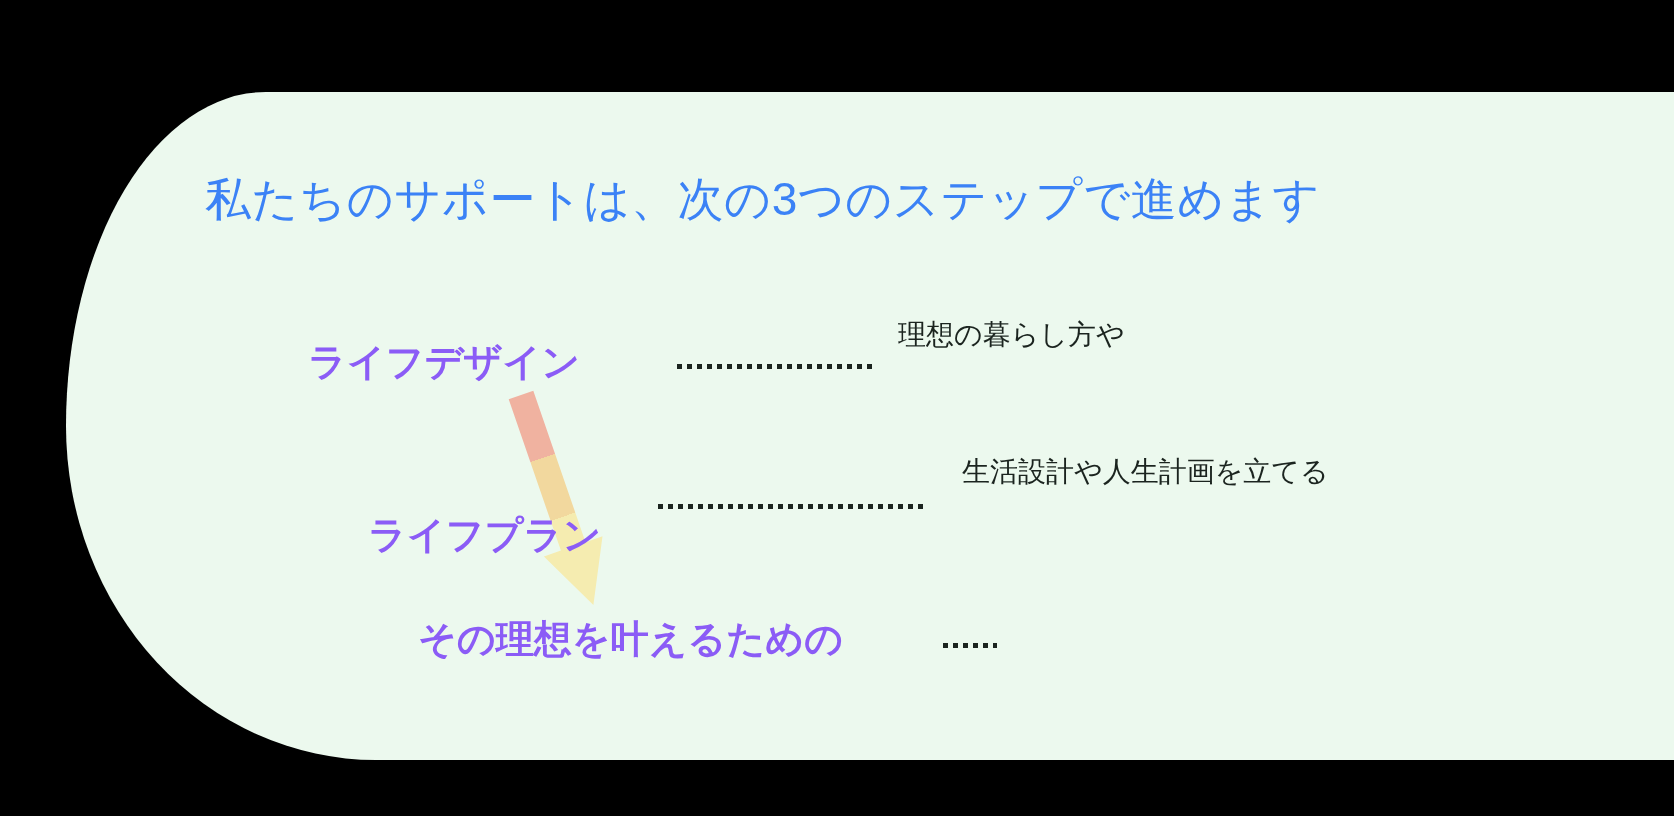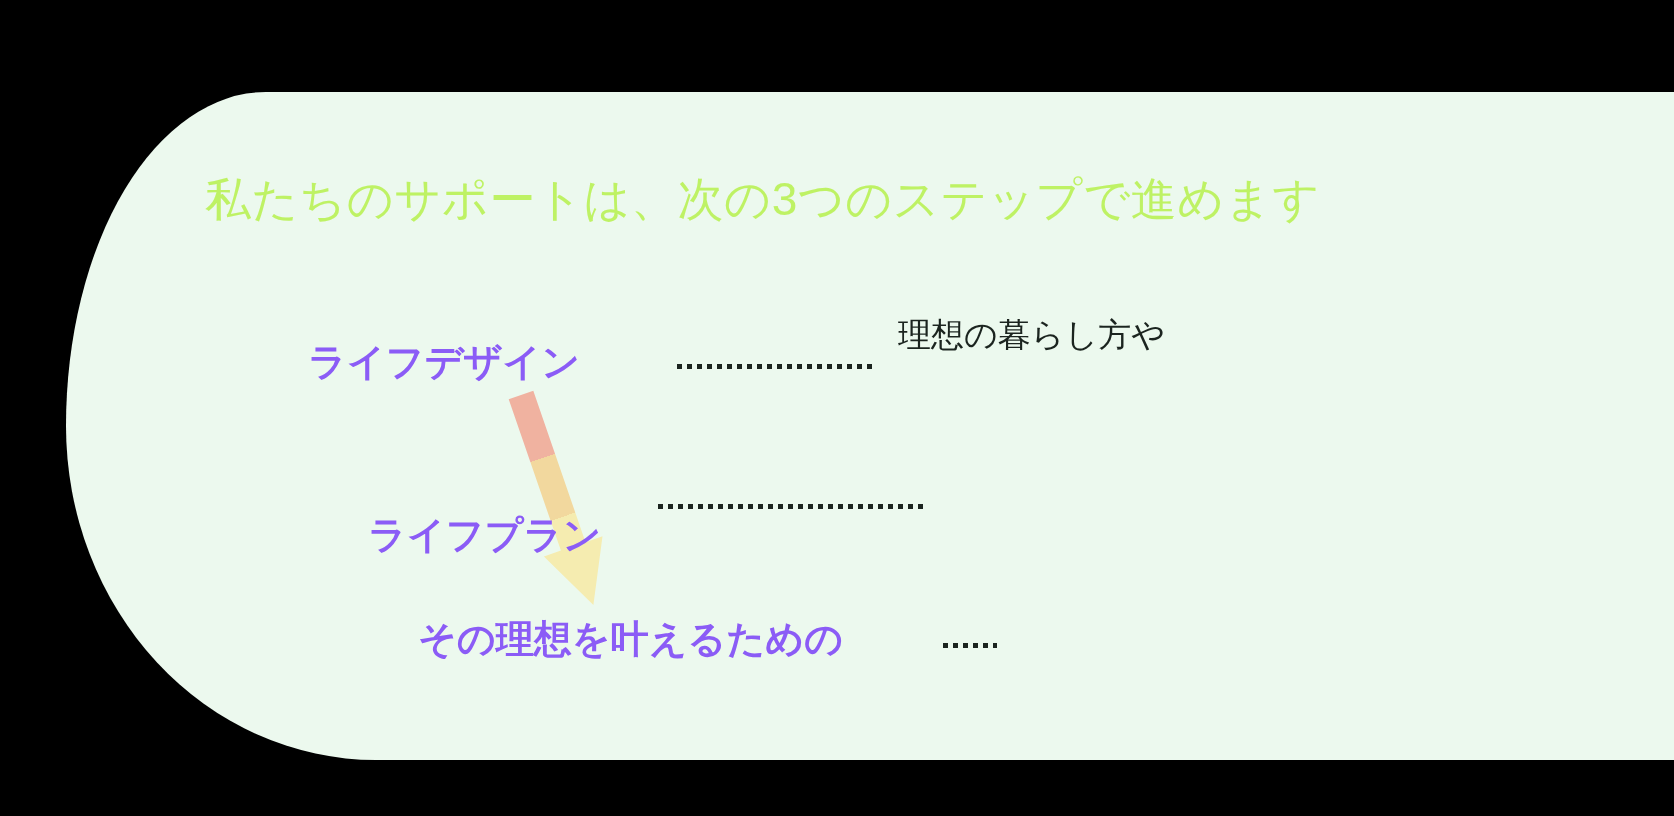--- a/index.html
+++ b/index.html
@@ -24,21 +24,21 @@
     background: #ECF9EE;
     border-radius: 200px 0 0 310px / 334px 0 0 334px;
   }
   .title {
     position: absolute;
     left: 205px;
     top: 172px;
     font-size: 46px;
     line-height: 54px;
     font-weight: 400;
-    color: #bef264;
+    color: #3b82f6;
     letter-spacing: 0.5px;
     white-space: nowrap;
   }
   .step-label {
     position: absolute;
     font-size: 38px;
     line-height: 48px;
     font-weight: 700;
     color: #8b5cf6;
     white-space: nowrap;
@@ -54,21 +54,21 @@
     background: repeating-linear-gradient(90deg,
       #1B241F 0px, #1B241F 5px,
       rgba(0,0,0,0) 5px, rgba(0,0,0,0) 10px);
     z-index: 2;
   }
   .dots-1 { left: 677px; top: 364px; width: 197px; }
   .dots-2 { left: 658px; top: 504px; width: 270px; }
   .dots-3 { left: 943px; top: 643px; width: 54px; }
   .step-desc {
     position: absolute;
-    font-size: 33px;
+    font-size: 28px;
     line-height: 54px;
     font-weight: 400;
     color: #1B241F;
     white-space: nowrap;
     z-index: 3;
   }
   .desc-1 { left: 898px; top: 308px; }
   .desc-2 { left: 962px; top: 445px; }
   .desc-3 { left: 1045px; top: 618px; }
   .arrow-svg {
@@ -104,18 +104,19 @@
 
   <div class="step-label label-1">ライフデザイン</div>
   <div class="dots dots-1"></div>
   <div class="step-desc desc-1">
     <div>理想の暮らし方や</div>
   </div>
 
   <div class="step-label label-2">ライフプラン</div>
   <div class="dots dots-2"></div>
   <div class="step-desc desc-2">
+    <div>生活設計や人生計画を立てる</div>
   </div>
 
   <div class="step-label label-3">その理想を叶えるための</div>
   <div class="dots dots-3"></div>
 
 </div>
 
 </body></html>

